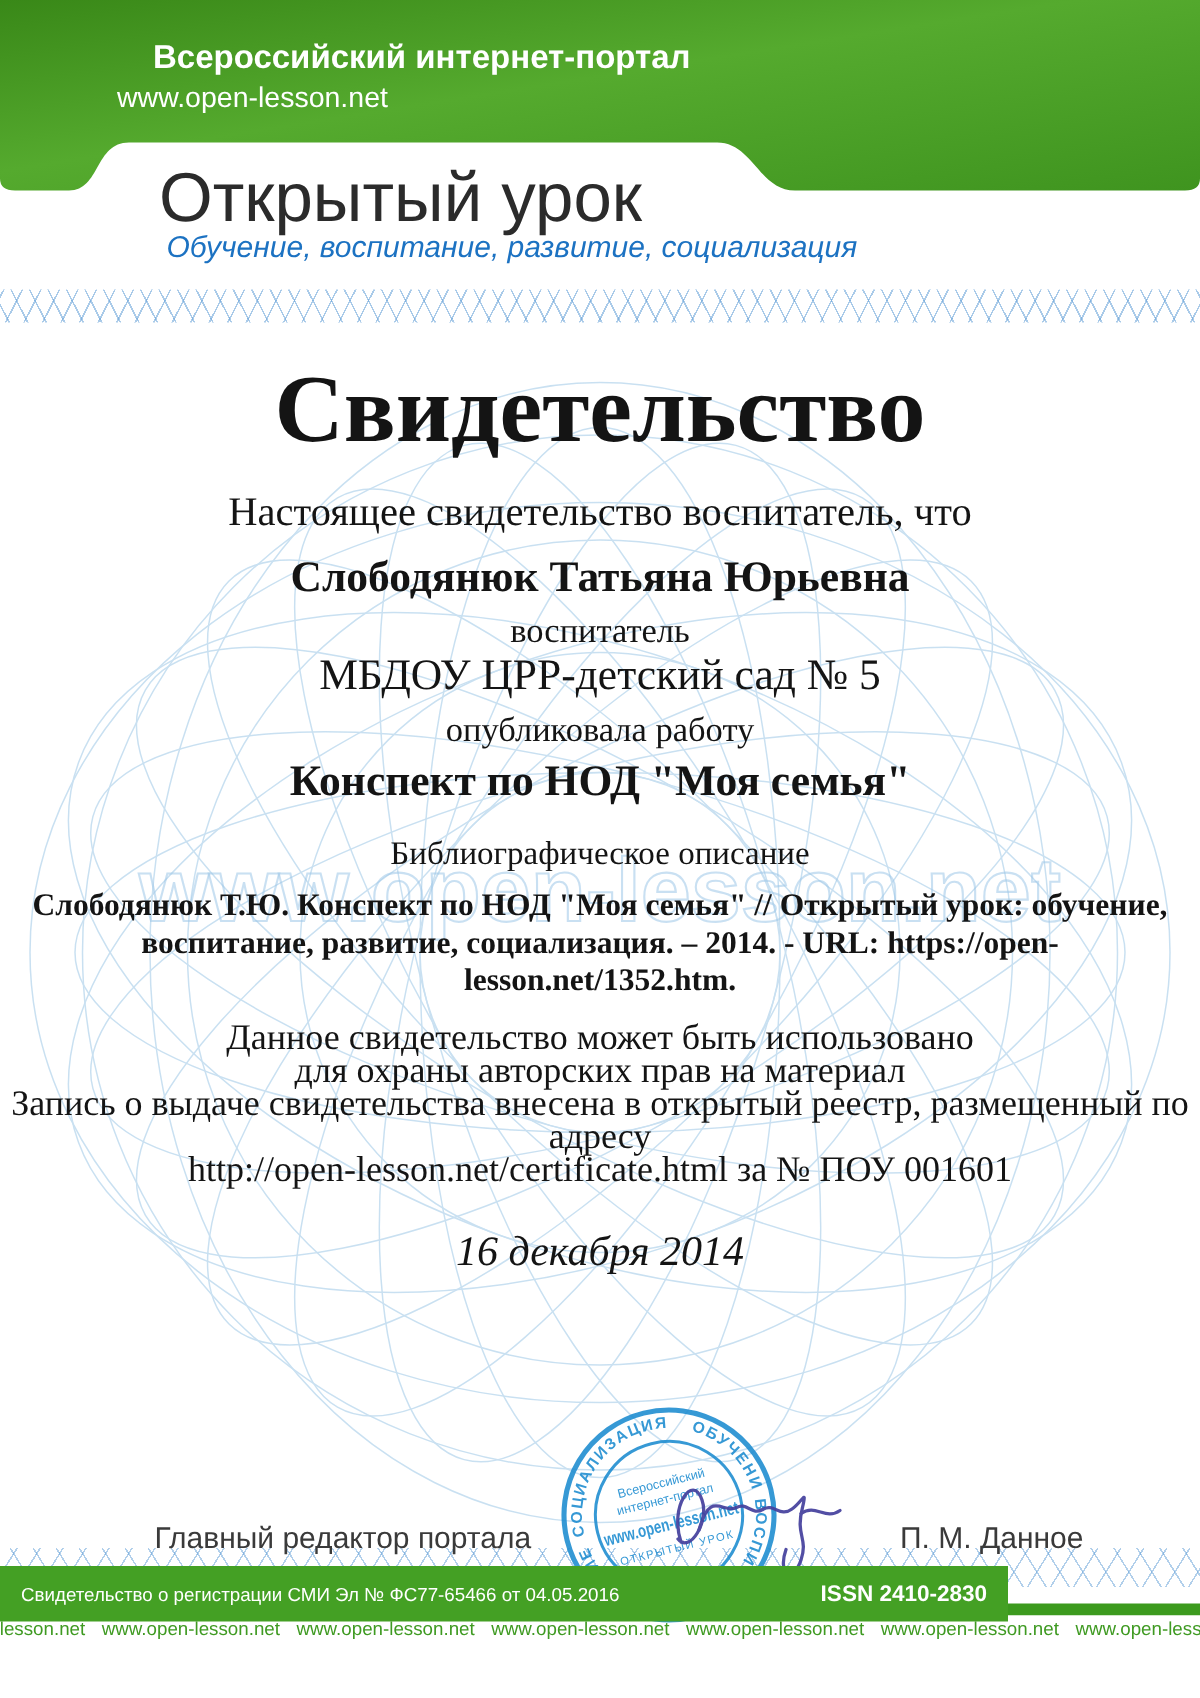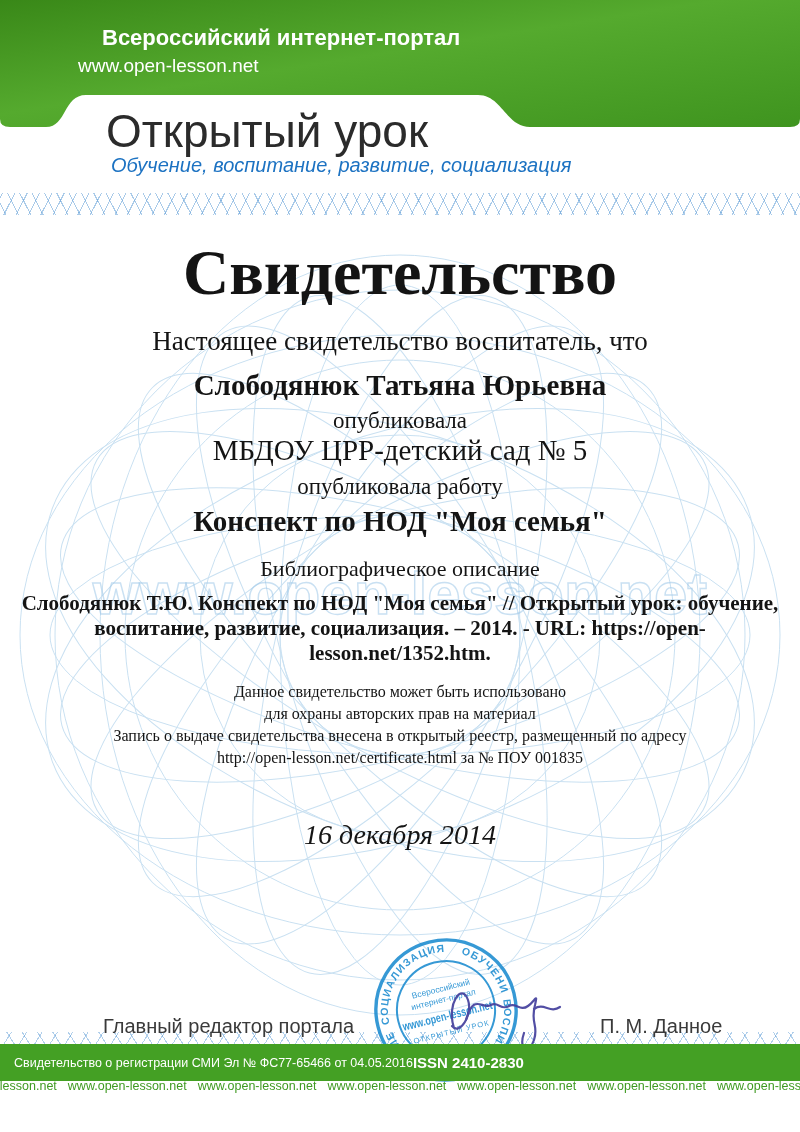--- a/index.html
+++ b/index.html
@@ -32,37 +32,37 @@
          font-family:"Liberation Serif","DejaVu Serif",serif;z-index:2;}
   .c-title{top:236px;font-size:64px;font-weight:bold;}
   .c-intro{top:326px;font-size:27px;}
   .c-recipient{top:369px;font-size:29px;font-weight:bold;}
   .c-position{top:408px;font-size:23px;}
   .c-org{top:434px;font-size:29px;}
   .c-action{top:474px;font-size:23px;}
   .c-work{top:505px;font-size:29px;font-weight:bold;}
   .c-biblabel{top:556px;font-size:22px;}
   .c-bib{top:591px;font-size:21px;font-weight:bold;line-height:25px;}
-  .c-info{top:681px;font-size:16px;line-height:22px;}
+  .c-info{top:681px;font-size:24px;line-height:22px;}
   .c-date{top:787px;font-size:28px;font-style:italic;margin-top:32px;}
 
   
   .sig-role{left:103px;top:1015px;font-size:20px;color:#3a3a3a;z-index:2;}
   .sig-name{left:600px;top:1015px;font-size:20px;color:#3a3a3a;z-index:2;}
   .stamp{left:366px;top:930px;width:160px;height:160px;z-index:5;opacity:.88;}
   .signature-svg{left:438px;top:962px;z-index:6;opacity:.92;}
 
   
   .f-strip{left:0;top:1069px;width:800px;height:8px;background:#3c9a1e;z-index:4;}
   .f-urlrow{left:0;top:1077px;width:800px;height:18px;background:#fff;z-index:4;
             display:flex;align-items:center;gap:11px;overflow:hidden;padding-left:0;}
   .f-urlrow span{flex:0 0 auto;color:#3f9a22;font-size:12.5px;white-space:nowrap;margin-left:0;}
   .f-urlrow span:first-child{margin-left:-62px;}
-  .f-bar{left:0;top:1044px;width:800px;height:37px;background:#44a024;z-index:7;
-         display:flex;align-items:center;
+  .f-bar{left:0;top:1044px;width:672px;height:37px;background:#44a024;z-index:7;
+         display:flex;align-items:center;justify-content:space-between;
          padding:0 14px;box-sizing:border-box;}
   .f-reg{color:#fff;font-size:12.5px;}
   .f-issn{color:#fff;font-size:15px;font-weight:bold;}
 </style>
 </head>
 <body>
 
 <div class="page">
 
   <svg class="abs header-svg" width="800" height="130" viewBox="0 0 800 130">
@@ -107,37 +107,37 @@
     </g>
   </svg>
 
   <svg class="abs watermark-svg" width="760" height="90" viewBox="0 0 760 90">
     <text x="380" y="66" text-anchor="middle" font-family="Liberation Sans, sans-serif" font-size="60" font-weight="bold" fill="none" stroke="#9cc6e8" stroke-opacity="0.55" stroke-width="1.4">www.open-lesson.net</text>
   </svg>
 
   <div class="abs cline c-title">Свидетельство</div>
   <div class="abs cline c-intro">Настоящее свидетельство воспитатель, что</div>
   <div class="abs cline c-recipient">Слободянюк Татьяна Юрьевна</div>
-  <div class="abs cline c-position">опубликовала</div>
+  <div class="abs cline c-position">воспитатель</div>
   <div class="abs cline c-org">МБДОУ ЦРР-детский сад № 5</div>
   <div class="abs cline c-action">опубликовала работу</div>
   <div class="abs cline c-work">Конспект по НОД "Моя семья"</div>
   <div class="abs cline c-biblabel">Библиографическое описание</div>
 
   <div class="abs cline c-bib">
     <div>Слободянюк Т.Ю. Конспект по НОД "Моя семья" // Открытый урок: обучение,</div>
     <div>воспитание, развитие, социализация. – 2014. - URL: https://open-</div>
     <div>lesson.net/1352.htm.</div>
   </div>
 
   <div class="abs cline c-info">
     <div>Данное свидетельство может быть использовано</div>
     <div>для охраны авторских прав на материал</div>
     <div>Запись о выдаче свидетельства внесена в открытый реестр, размещенный по адресу</div>
-    <div>http://open-lesson.net/certificate.html за № ПОУ 001835</div>
+    <div>http://open-lesson.net/certificate.html за № ПОУ 001601</div>
   </div>
 
   <div class="abs cline c-date">16 декабря 2014</div>
 
   <div class="abs lattice lattice-bottom"></div>
 
   <div class="abs sig-role">Главный редактор портала</div>
   <div class="abs sig-name">П. М. Данное</div>
 
   <svg class="abs stamp" viewBox="0 0 160 160">

